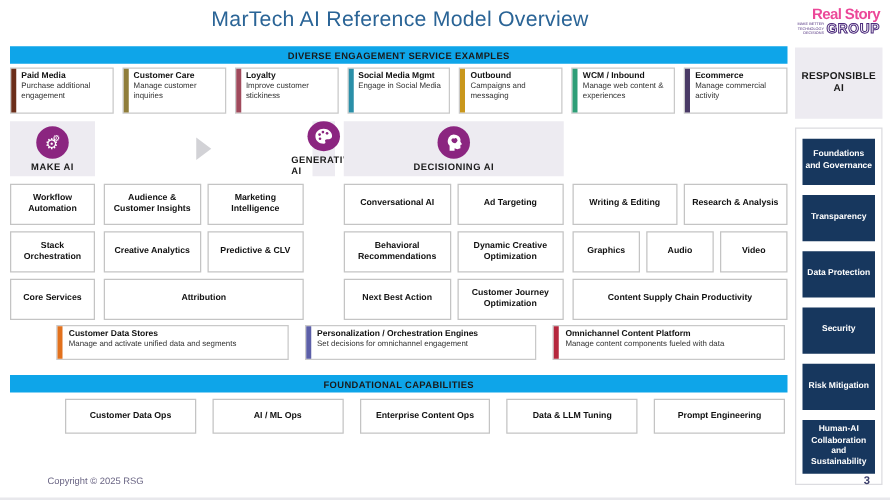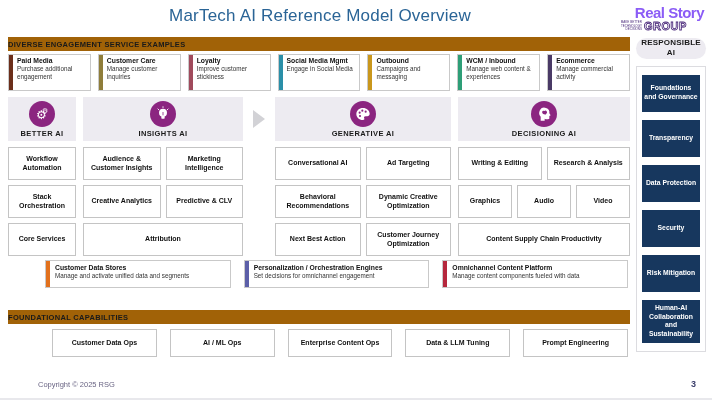--- a/index.html
+++ b/index.html
@@ -11,31 +11,31 @@
     overflow:hidden;
     border-bottom:2px solid #e8e8ec;
   }
   
   .page-title {
     position:absolute; top:6px; left:0; width:640px;
     text-align:center; font-size:17px; font-weight:500;
     color:#2a6496; letter-spacing:0.2px;
   }
   .logo { position:absolute; top:5px; right:8px; width:88px; text-align:right; }
-  .logo-line1 { font-size:15px; font-weight:bold; color:#8b5cf6; letter-spacing:-0.5px; line-height:1; }
-  .logo-line2 { display:flex; align-items:flex-end; gap:2px; margin-top:1px; }
+  .logo-line1 { font-size:12px; font-weight:bold; color:#ec4899; letter-spacing:-0.5px; line-height:1; }
+  .logo-line2 { display:flex; justify-content:flex-end; align-items:flex-end; gap:2px; margin-top:1px; }
   .logo-tagline { font-size:3px; color:#4b2a7b; width:26px; text-align:right; line-height:1.2; }
   .logo-group {
     font-size:11px; font-weight:bold; letter-spacing:0.5px; line-height:0.9;
     color:#ffffff; -webkit-text-stroke:0.8px #4b2a7b; text-shadow:0 0 0.5px #4b2a7b;
   }
   
   .main { position:absolute; left:8px; top:37px; width:622px; }
   .band {
-    background:#a16207; font-size:7.5px; font-weight:bold;
+    background:#0ea5e9; text-align:center; font-size:7.5px; font-weight:bold;
     color:#1a1a1a; padding:3px 0 2px 0; letter-spacing:0.3px;
   }
   
   .svc-row { display:flex; gap:7px; margin-top:3px; height:37px; }
   .card {
     flex:1; background:#fff; border:1px solid #c9c9c9; position:relative;
     padding:2px 2px 2px 8px; overflow:visible;
   }
   .card .bar { position:absolute; left:0; top:0; bottom:0; width:4px; background:#888; }
   .card-title { font-size:6.8px; font-weight:bold; color:#111; line-height:1.25; }
@@ -64,32 +64,32 @@
   .gbox {
     flex:1; background:#fff; border:1px solid #c4c4c4; min-height:33px;
     display:flex; align-items:center; justify-content:center; text-align:center;
     font-size:7px; font-weight:bold; color:#111; line-height:1.25; padding:2px 3px;
   }
   
   .plat-band { margin-top:9px; }
   .plat-row { display:flex; gap:13px; margin:4px 2px 0 37px; height:28px; }
   .plat-row .card { padding:3px 4px 2px 9px; }
   
-  .cap-band { margin-top:22px; }
+  .cap-band { margin-top:12px; }
   .cap-row { display:flex; gap:13px; margin:5px 2px 0 44px; height:28px; }
   .cap-box {
     flex:1; background:#fff; border:1px solid #c4c4c4; display:flex; align-items:center;
     justify-content:center; text-align:center; font-size:7px; font-weight:bold;
     color:#111; line-height:1.2; padding:2px 4px;
   }
   
   .sidebar { position:absolute; left:636px; top:38px; width:70px; }
   .sb-heading {
     background:#edebf1; text-align:center; font-size:8px; font-weight:bold;
-    color:#1a1a1a; padding:0 4px; line-height:1.3; letter-spacing:0.2px;border-radius:12px;
+    color:#1a1a1a; padding:18px 4px; line-height:1.3; letter-spacing:0.2px;
   }
   .sb-panel {
     margin-top:7px; border:1px solid #dcdce0; padding:8px 5px;
     display:flex; flex-direction:column; gap:8px; background:#fff;
   }
   .sb-item {
     background:#17375e; color:#fff; min-height:37px; display:flex; align-items:center;
     justify-content:center; text-align:center; font-size:6.8px; font-weight:bold;
     line-height:1.3; padding:4px 2px;
   }
@@ -152,34 +152,21 @@
   </div>
 
   <div class="col-grid hdr-row">
     <div class="hdr-panel">
       <span class="hdr-icon">
         <svg width="18" height="18" viewBox="0 0 24 24">
           <text x="4" y="19" font-size="16" fill="#fff" font-family="DejaVu Sans">⚙</text>
           <text x="12" y="10" font-size="9" fill="#fff" font-family="DejaVu Sans">⚙</text>
         </svg>
       </span>
-      <span class="hdr-label">BETTER AI</span>
-    </div>
-    <div class="hdr-panel">
-      <span class="hdr-icon">
-        <svg width="16" height="16" viewBox="0 0 24 24">
-          <circle cx="12" cy="10" r="6" fill="#fff"></circle>
-          <rect x="9.5" y="15" width="5" height="4" rx="1" fill="#fff"></rect>
-          <line x1="12" y1="0.5" x2="12" y2="2.8" stroke="#fff" stroke-width="1.4"></line>
-          <line x1="4" y1="4" x2="6" y2="6" stroke="#fff" stroke-width="1.4"></line>
-          <line x1="20" y1="4" x2="18" y2="6" stroke="#fff" stroke-width="1.4"></line>
-          <line x1="12" y1="9" x2="12" y2="14" stroke="#8b2580" stroke-width="1.2"></line>
-        </svg>
-      </span>
-      <span class="hdr-label">INSIGHTS AI</span>
+      <span class="hdr-label">MAKE AI</span>
     </div>
     <div class="arrow-cell">
       <span class="flow-arrow"></span>
     </div>
     <div class="hdr-panel">
       <span class="hdr-icon">
         <svg width="16" height="16" viewBox="0 0 24 24">
           <path d="M12 3 C6 3 2 7 2 12 C2 17 6 21 12 21 C14 21 14.5 19.6 13.8 18.4 C13 17 14 15.5 16 15.5 L18.5 15.5 C20.5 15.5 22 14 22 11.8 C22 7 17.5 3 12 3 Z" fill="#fff"></path>
           <circle cx="7" cy="10" r="1.6" fill="#8b2580"></circle>
           <circle cx="11" cy="7" r="1.6" fill="#8b2580"></circle>

